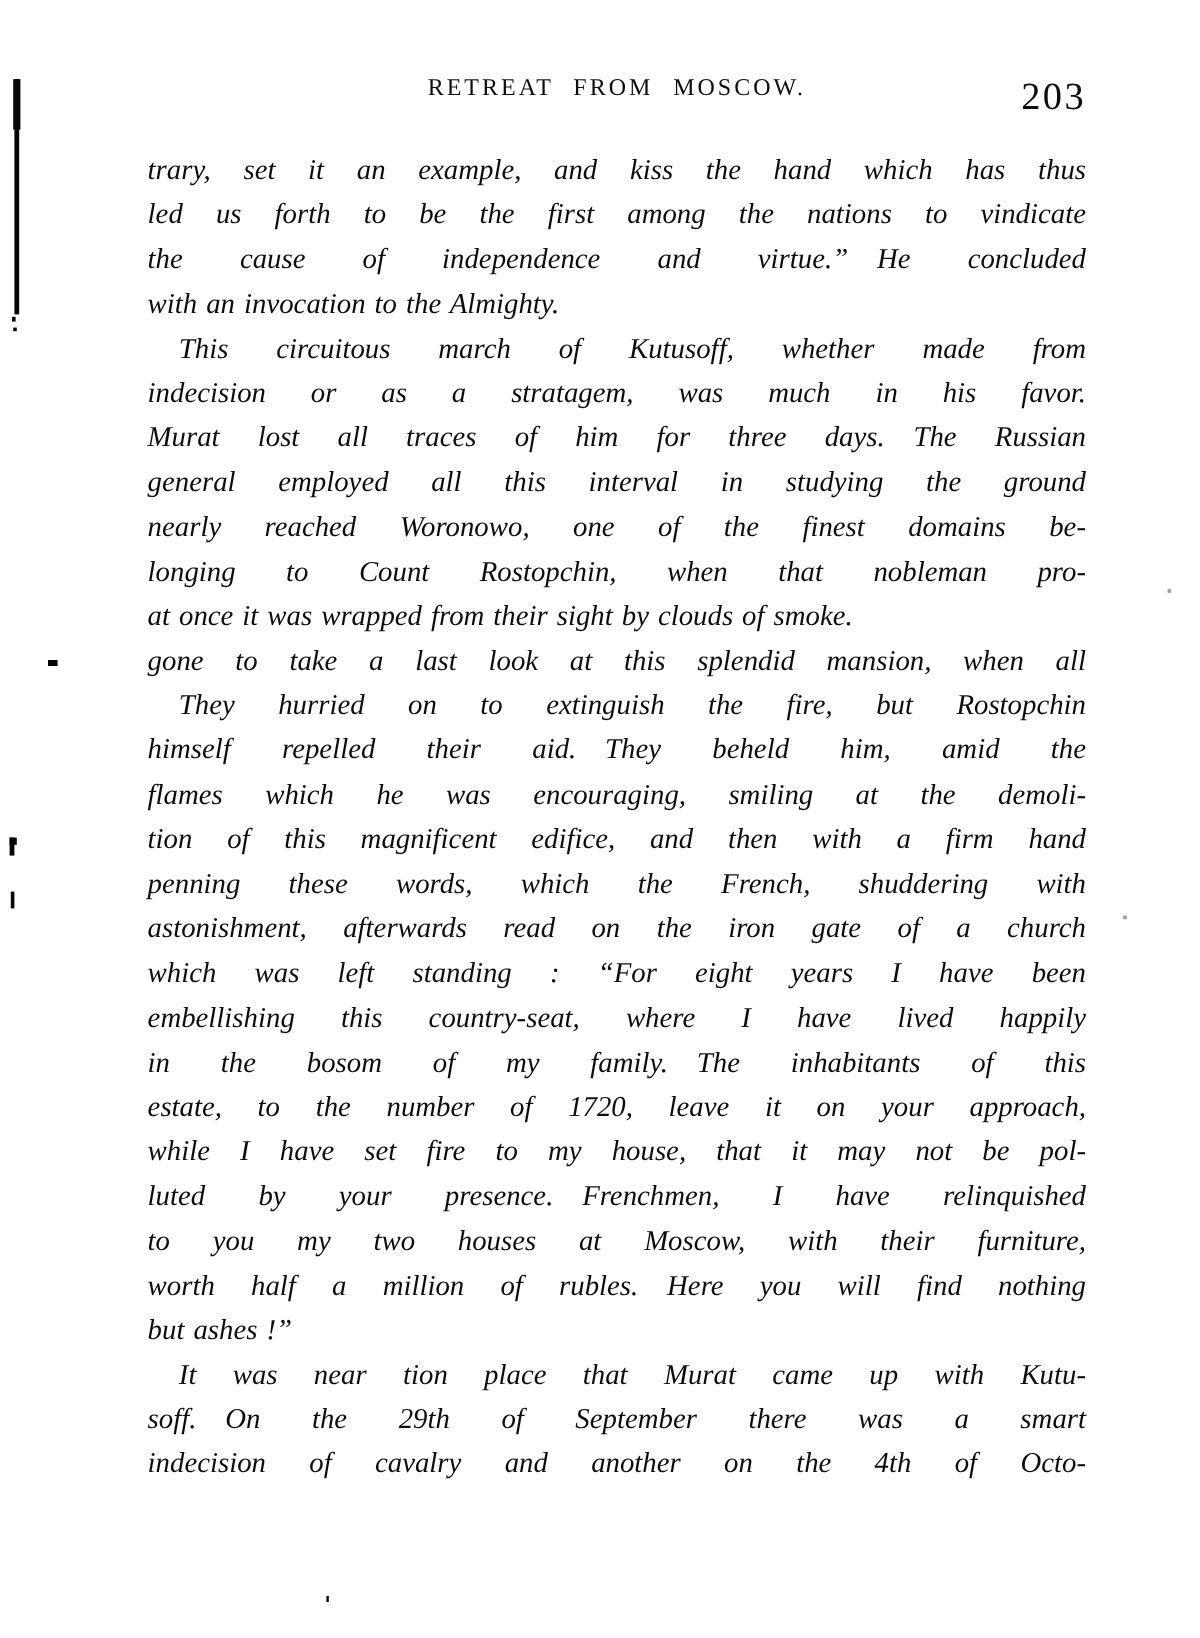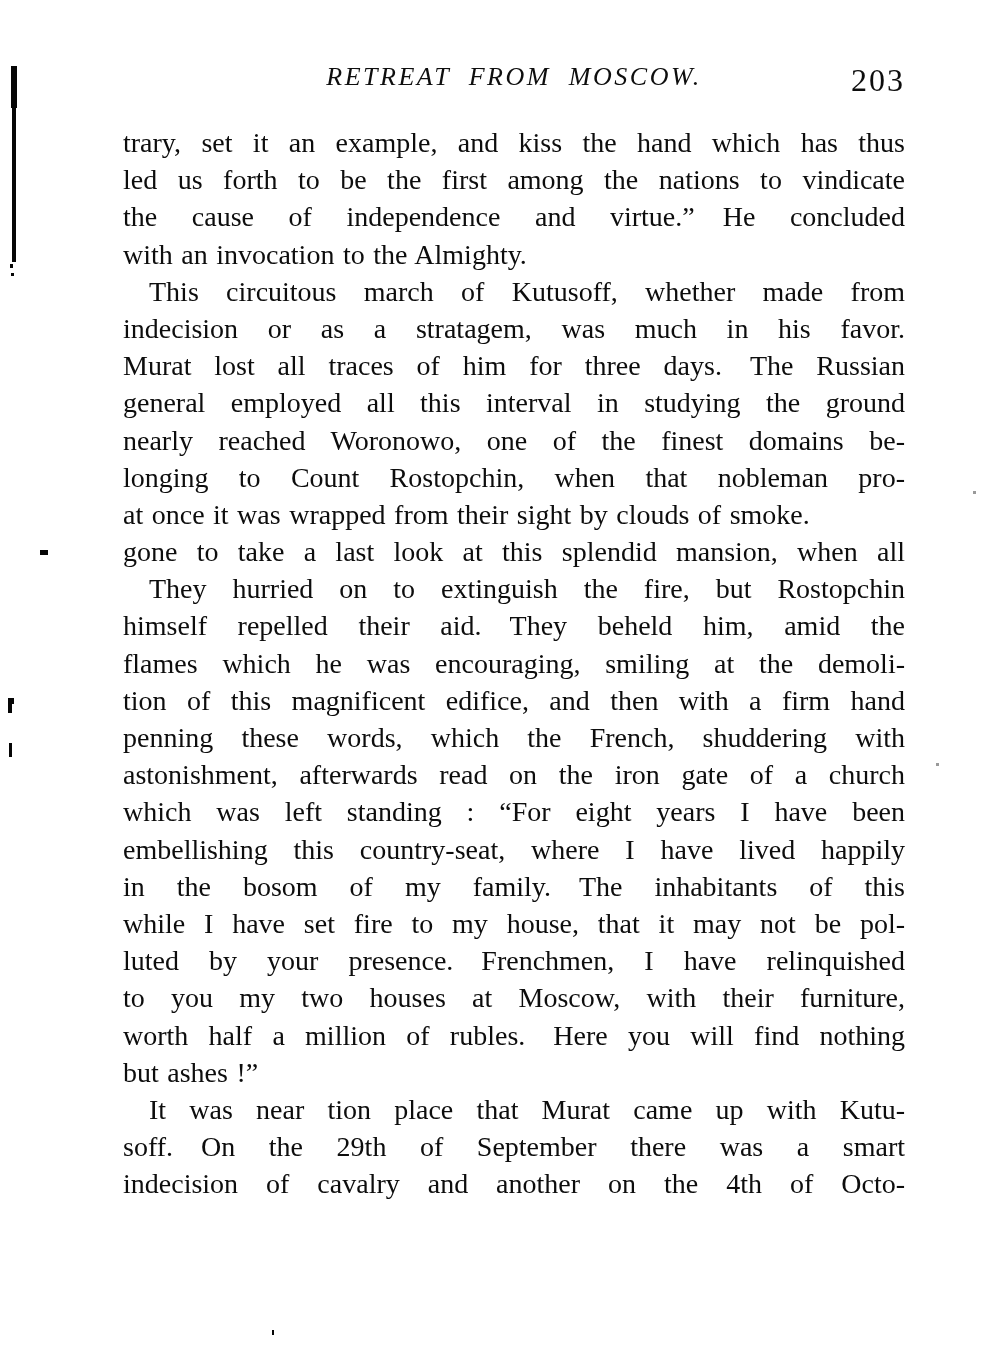--- a/index.html
+++ b/index.html
@@ -10,37 +10,37 @@
     color:#0d0d0d;
     font-family:"Liberation Serif", serif;
     overflow:hidden;
     margin:0 auto;
   }
   .running-head{
     position:absolute;left:123px;top:62px;width:782px;height:34px;
   }
   .running-title{
     display:block;text-align:center;
-    font-style:italic;
-    font-size:26px;
+    font-size:20px;
     letter-spacing:2.5px;
     word-spacing:9px;
     color:#0e0e0e;
   }
   .folio{
     position:absolute;right:0;top:0;
     font-size:32px;
     letter-spacing:2px;
     font-style:normal;
   }
   .text-block{
     position:absolute;left:123px;top:124px;width:782px;
-    font-size:28px;
+    font-size:24px;
     line-height:37.2px;
     word-spacing:1.5px;
+    font-style:italic;
   }
   .line{
     text-align:justify;
     text-align-last:justify;
     height:37.2px;
   }
   .line.end{ text-align-last:left; }
   .line.indent{ text-indent:26px; }
   
   .artifact{ position:absolute;background:#060606; }
@@ -93,20 +93,21 @@
       <div class="line">gone to take a last look at this splendid mansion, when all</div>
       <div class="line indent">They hurried on to extinguish the fire, but Rostopchin</div>
       <div class="line">himself repelled their aid. They beheld him, amid the</div>
       <div class="line">flames which he was encouraging, smiling at the demoli-</div>
       <div class="line">tion of this magnificent edifice, and then with a firm hand</div>
       <div class="line">penning these words, which the French, shuddering with</div>
       <div class="line">astonishment, afterwards read on the iron gate of a church</div>
       <div class="line">which was left standing : “For eight years I have been</div>
       <div class="line">embellishing this country-seat, where I have lived happily</div>
       <div class="line">in the bosom of my family. The inhabitants of this</div>
+      <div class="line">estate, to the number of 1720, leave it on your approach,</div>
       <div class="line">while I have set fire to my house, that it may not be pol-</div>
       <div class="line">luted by your presence. Frenchmen, I have relinquished</div>
       <div class="line">to you my two houses at Moscow, with their furniture,</div>
       <div class="line">worth half a million of rubles. Here you will find nothing</div>
       <div class="line end">but ashes !”</div>
       <div class="line indent">It was near tion place that Murat came up with Kutu-</div>
       <div class="line">soff. On the 29th of September there was a smart</div>
       <div class="line">indecision of cavalry and another on the 4th of Octo-</div>
     </main>
 

